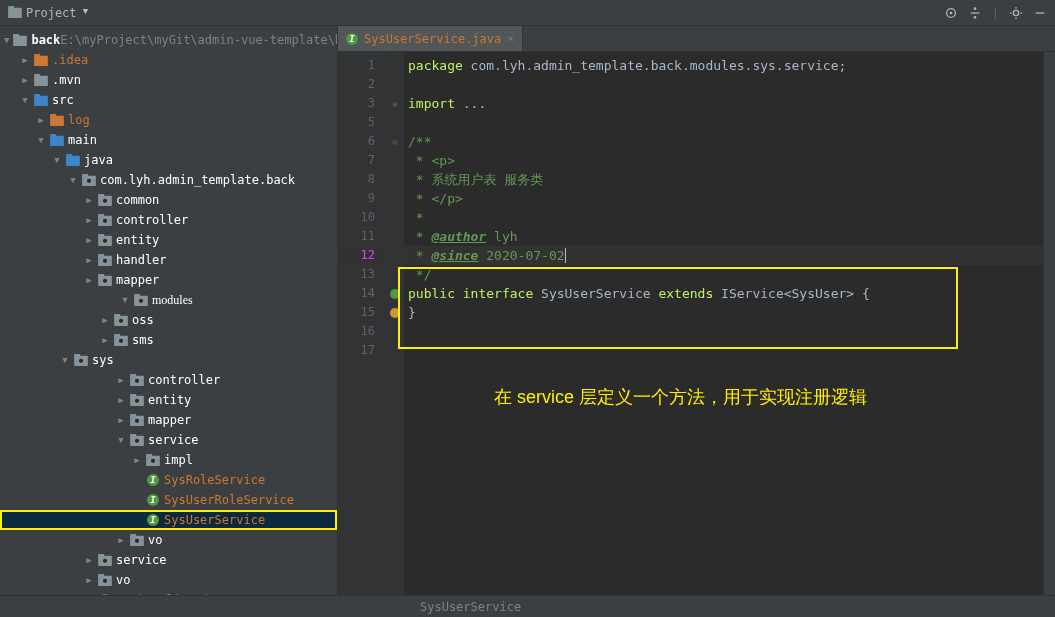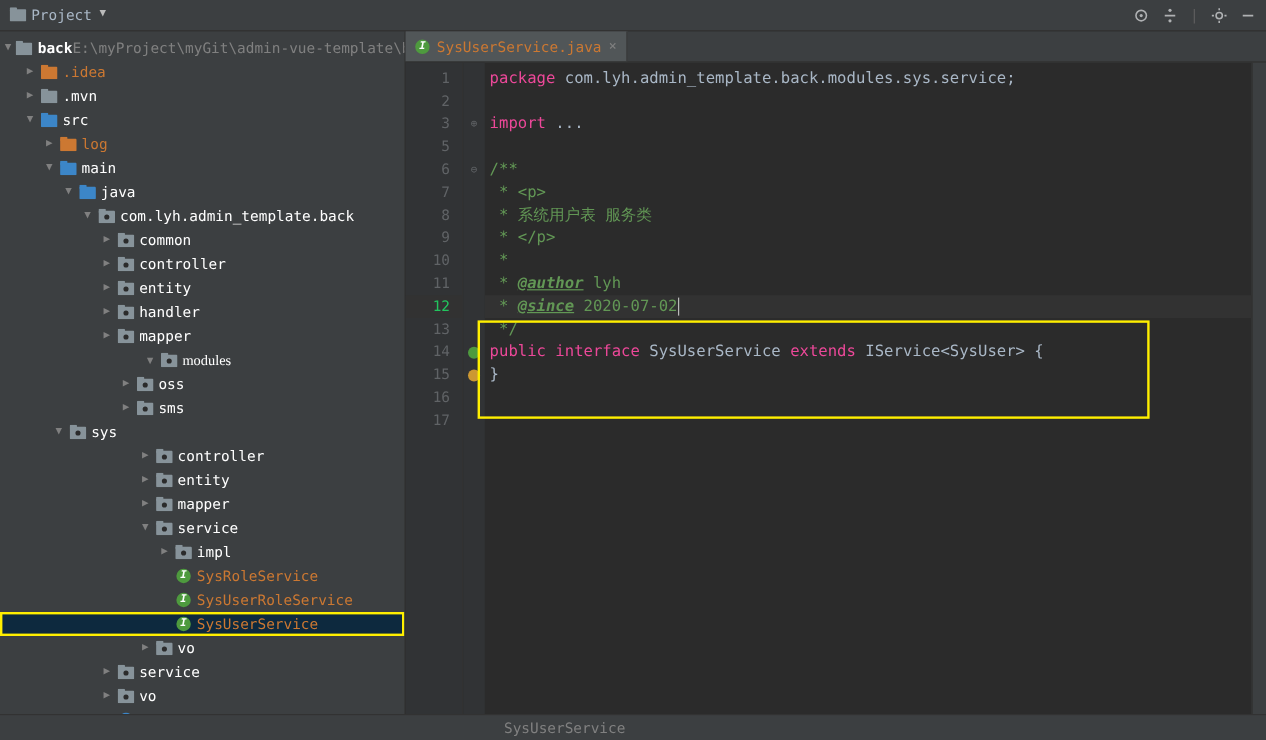--- a/index.html
+++ b/index.html
@@ -161,21 +161,21 @@
 .gutter-line {
   height: 19px;
   color: #606366;
   font-size: 12px;
   text-align: right;
   padding-right: 10px;
   line-height: 19px;
 }
 .gutter-line.current {
   background: #323232;
-  color: #22c55e;
+  color: #d946ef;
 }
 .marker-gutter {
   width: 18px;
   background: #313335;
   padding-top: 4px;
 }
 .marker-line {
   height: 19px;
   display: flex;
   align-items: center;
@@ -198,21 +198,21 @@
   position: relative;
   font-size: 13px;
 }
 .code-line {
   height: 19px;
   line-height: 19px;
   white-space: pre;
   padding-left: 4px;
 }
 .code-line.current { background: #323232; }
-.kw { color: #ec4899; }
+.kw { color: #bef264; }
 .comment-star { color: #629755; }
 .doc-tag { color: #629755; font-weight: bold; font-style: italic; text-decoration: underline; }
 .method { color: #ffc66d; }
 .cursor-mark {
   border-right: 1px solid #bbbbbb;
 }
 
 .yellow-box {
   position: absolute;
   border: 2px solid #ffef00;
@@ -449,21 +449,21 @@
           <span class="arrow closed"></span>
           <span class="node-icon">
             <svg width="14" height="12" viewBox="0 0 16 14">
               <rect class="pkg-icon" x="0" y="2" width="16" height="12" rx="1"></rect>
               <rect class="pkg-icon" x="0" y="0" width="7" height="4" rx="1"></rect>
               <circle cx="8" cy="8" r="2.5" fill="#2b2b2b"></circle>
             </svg>
           </span>
           <span class="node-label">sms</span>
         </div>
-        <div class="tree-line" style="padding-left: 44px;">
+        <div class="tree-line" style="padding-left: 60px;">
           <span class="arrow open"></span>
           <span class="node-icon">
             <svg width="14" height="12" viewBox="0 0 16 14">
               <rect class="pkg-icon" x="0" y="2" width="16" height="12" rx="1"></rect>
               <rect class="pkg-icon" x="0" y="0" width="7" height="4" rx="1"></rect>
               <circle cx="8" cy="8" r="2.5" fill="#2b2b2b"></circle>
             </svg>
           </span>
           <span class="node-label">sys</span>
         </div>
@@ -650,20 +650,21 @@
             <div class="code-line"><span class="comment-star"> * 系统用户表 服务类</span></div>
             <div class="code-line"><span class="comment-star"> * &lt;/p&gt;</span></div>
             <div class="code-line"><span class="comment-star"> *</span></div>
             <div class="code-line"><span class="comment-star"> * </span><span class="doc-tag">@author</span><span class="comment-star"> lyh</span></div>
             <div class="code-line current"><span class="comment-star"> * </span><span class="doc-tag">@since</span><span class="comment-star"> 2020-07-02</span><span class="cursor-mark"></span></div>
             <div class="code-line"><span class="comment-star"> */</span></div>
             <div class="code-line"><span class="kw">public interface</span> SysUserService <span class="kw">extends</span> IService&lt;SysUser&gt; {</div>
             <div class="code-line">}</div>
             <div class="code-line"></div>
             <div class="yellow-box" style="top: 211px; left: -6px; width: 560px; height: 82px;"></div>
+            <div class="annotation-text" style="top: 329px; left: 90px;">在 service 层定义一个方法，用于实现注册逻辑</div>
           </div>
       </div>
       <div class="right-gutter"></div>
     </div>
   </div>
 </div>
 
 <div class="status-bar">
   <span>SysUserService</span>
 </div>

